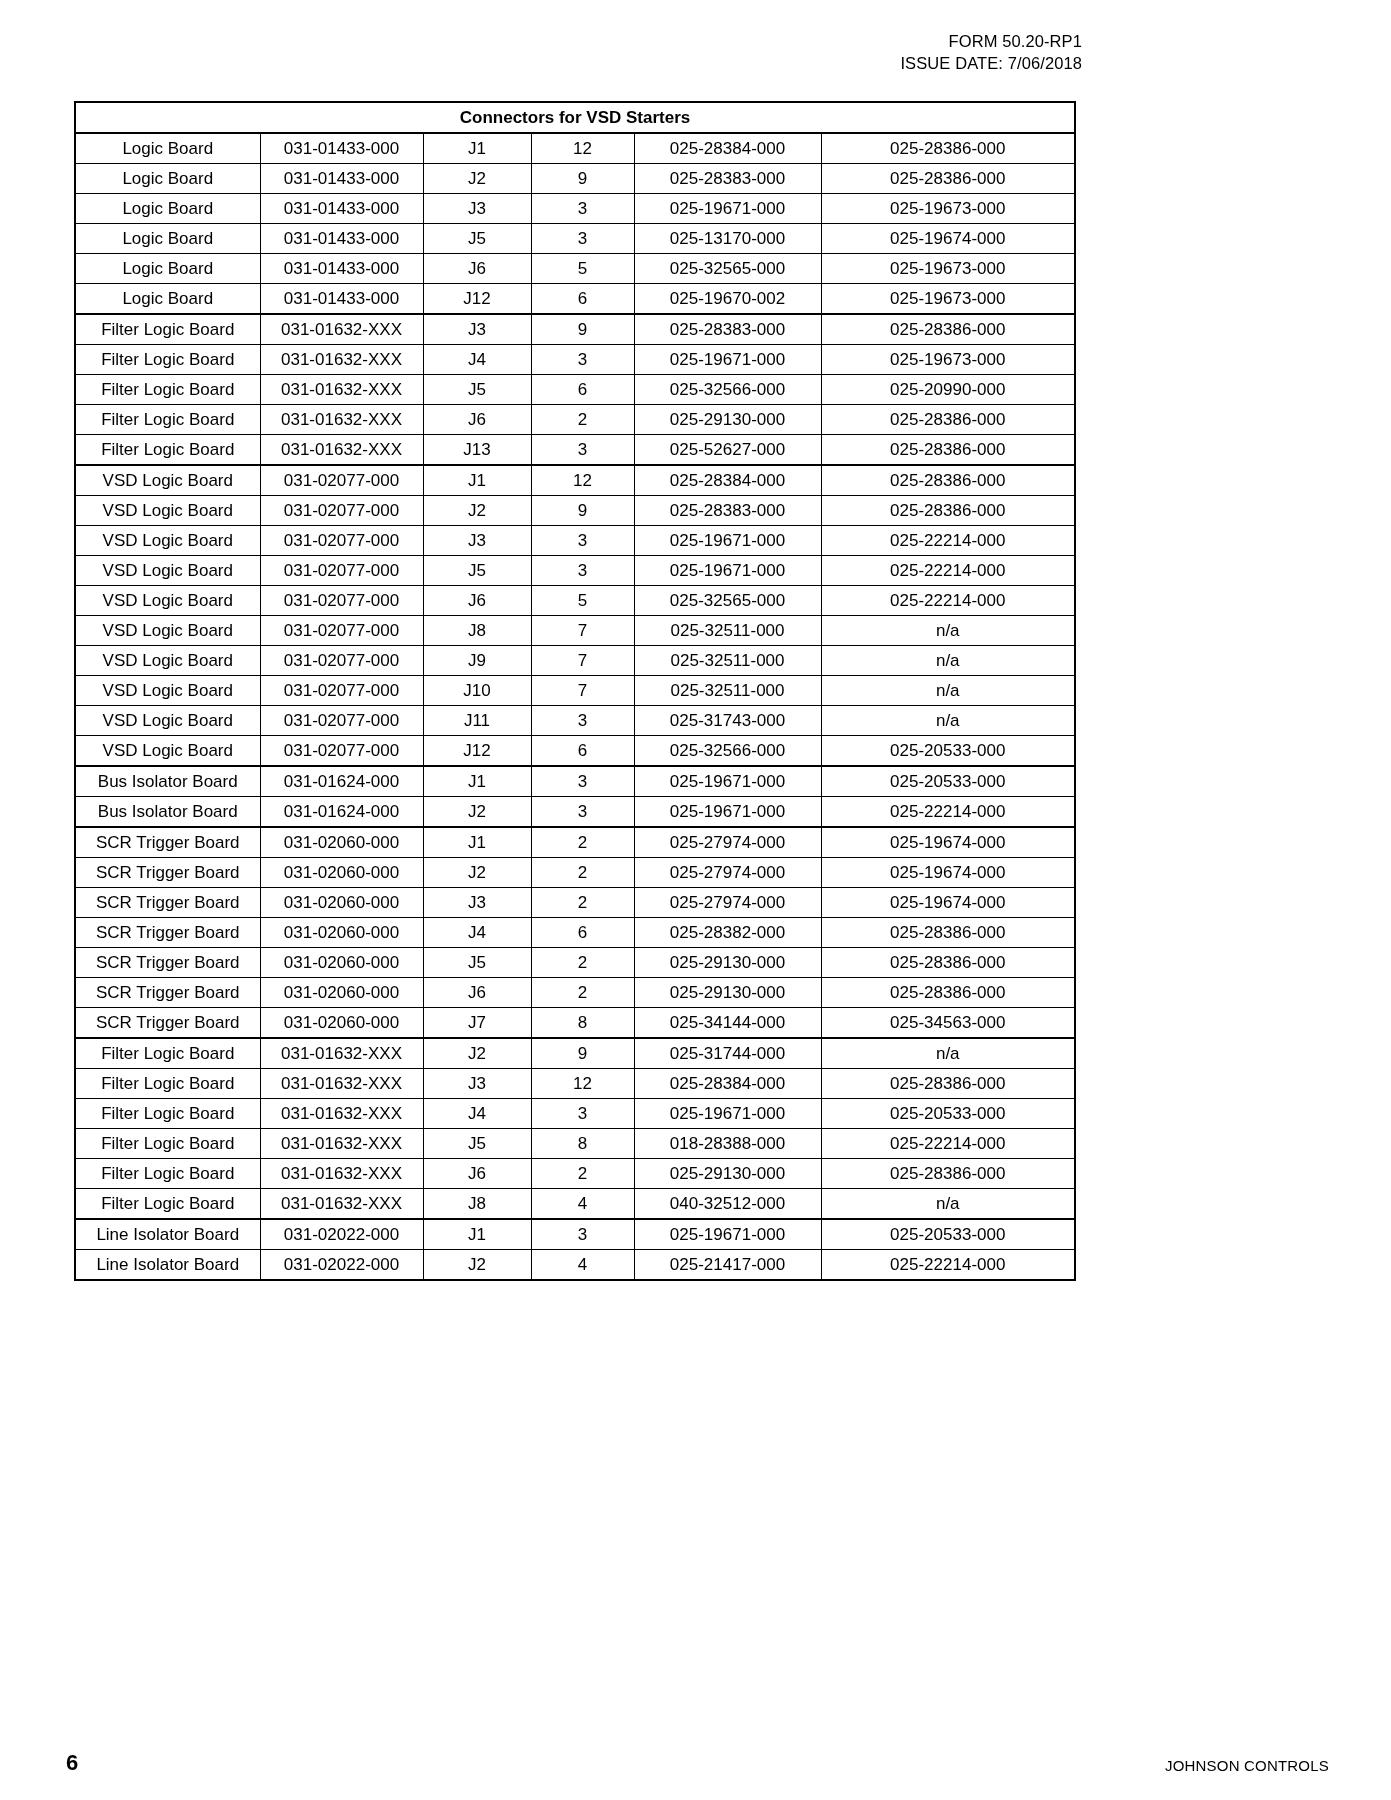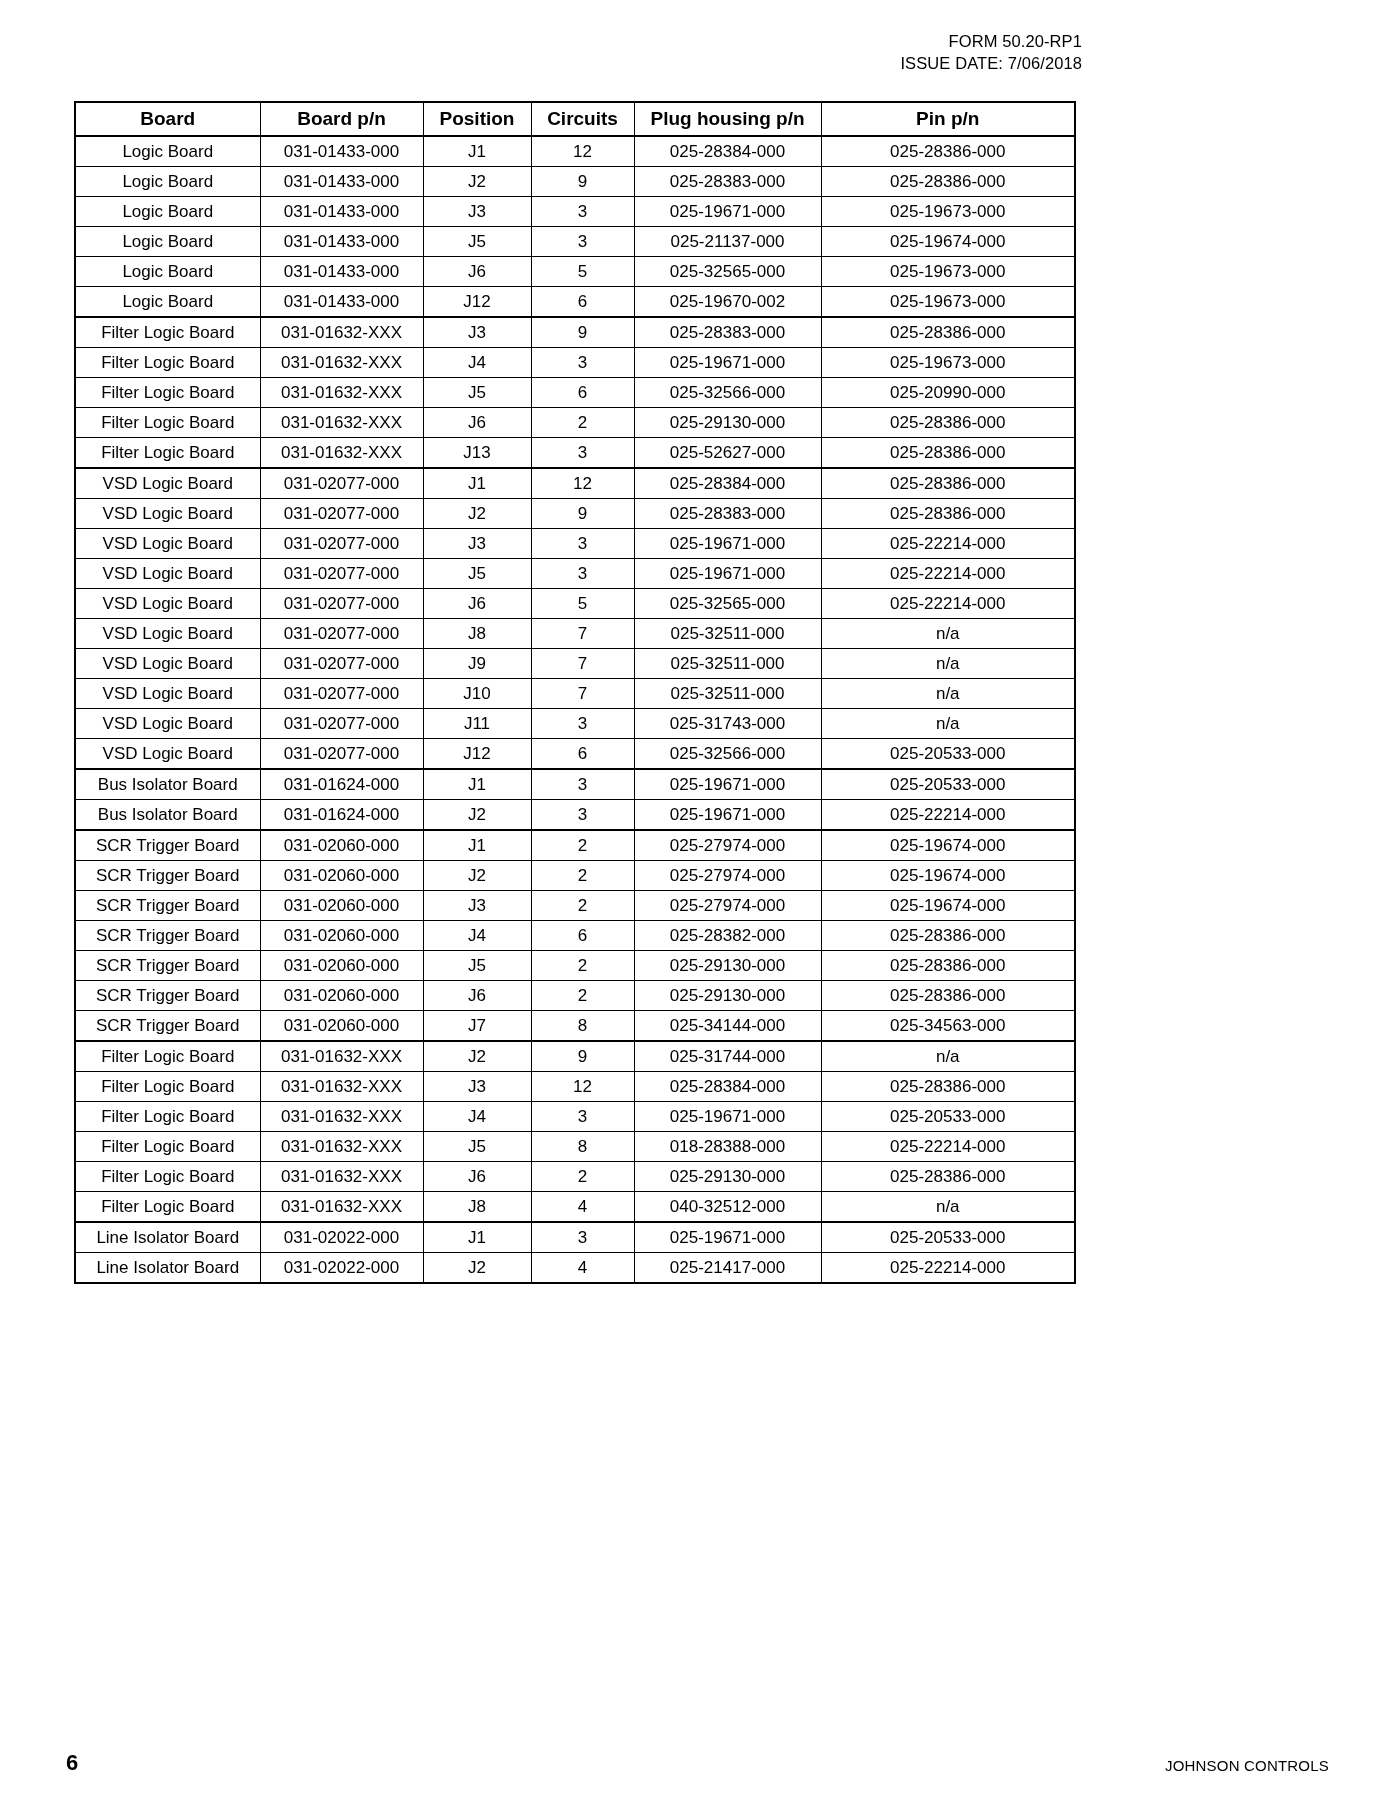--- a/index.html
+++ b/index.html
@@ -140,26 +140,21 @@
       <colgroup>
         <col class="c-board">
         <col class="c-boardpn">
         <col class="c-position">
         <col class="c-circuits">
         <col class="c-plug">
         <col class="c-pin">
       </colgroup>
       <thead>
         <tr>
-          <th class="col-head">Board</th>
-          <th class="col-head">Board p/n</th>
-          <th class="col-head">Position</th>
-          <th class="col-head">Circuits</th>
-          <th class="col-head">Plug housing p/n</th>
-          <th class="col-head">Pin p/n</th>
+          <td class="title-cell" colspan="6">Connectors for VSD Starters</td>
         </tr>
       </thead>
       <tbody id="table-body">
           <tr class="group-start">
             <td>Logic Board</td>
             <td>031-01433-000</td>
             <td>J1</td>
             <td>12</td>
             <td>025-28384-000</td>
             <td>025-28386-000</td>
@@ -178,21 +173,21 @@
             <td>J3</td>
             <td>3</td>
             <td>025-19671-000</td>
             <td>025-19673-000</td>
           </tr>
           <tr>
             <td>Logic Board</td>
             <td>031-01433-000</td>
             <td>J5</td>
             <td>3</td>
-            <td>025-21137-000</td>
+            <td>025-13170-000</td>
             <td>025-19674-000</td>
           </tr>
           <tr>
             <td>Logic Board</td>
             <td>031-01433-000</td>
             <td>J6</td>
             <td>5</td>
             <td>025-32565-000</td>
             <td>025-19673-000</td>
           </tr>

